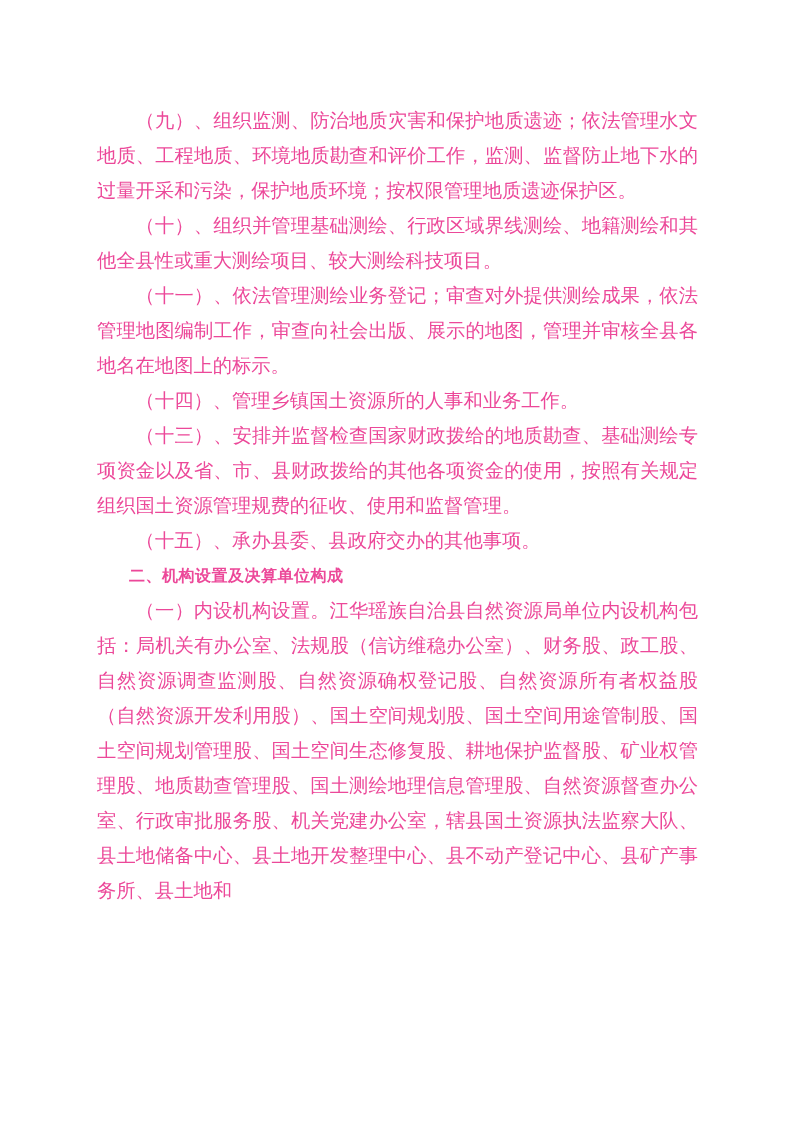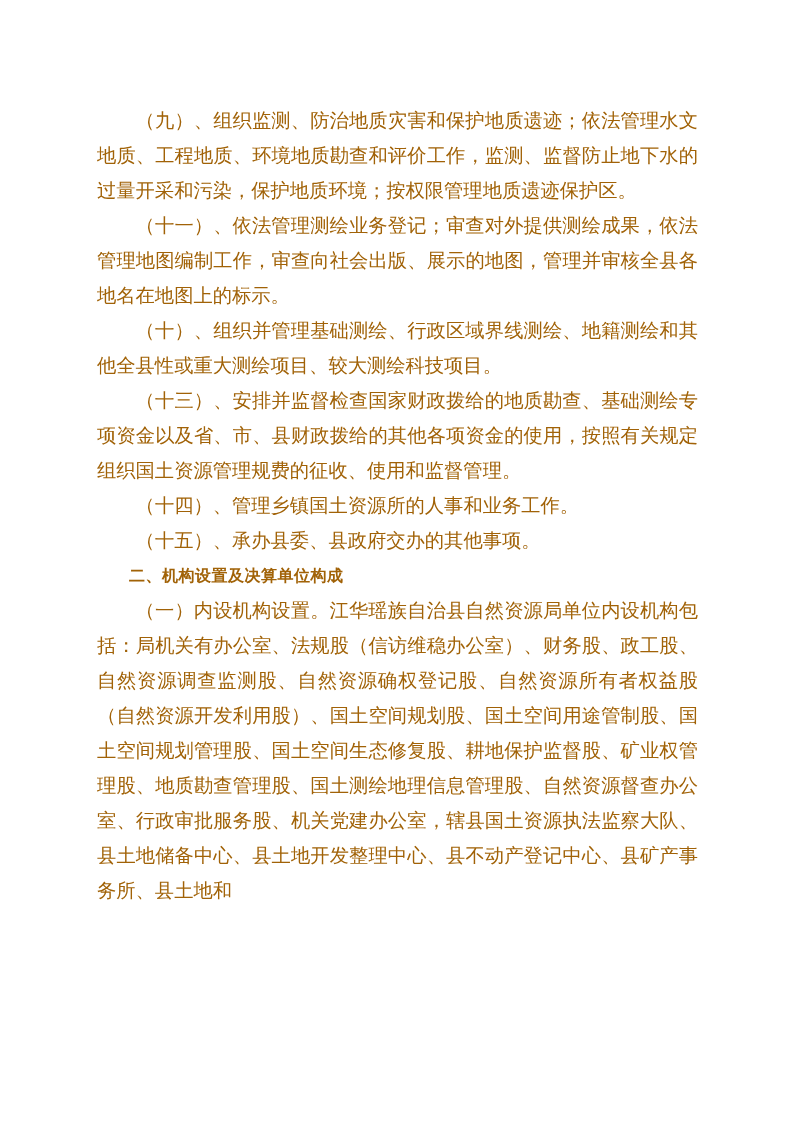--- a/index.html
+++ b/index.html
@@ -9,21 +9,21 @@
     }
     .page {
       position: relative;
       width: 793px;
       height: 1122px;
       margin: 0 auto;
       background: #ffffff;
       box-sizing: border-box;
       padding: 103px 95px 0 97px;
       font-family: "Liberation Serif", "DejaVu Serif", serif;
-      color: #a16207;
+      color: #ec4899;
       overflow: hidden;
     }
     .page p {
       margin: 0;
       font-size: 19.3px;
       line-height: 35px;
       text-indent: 2em;
       text-align: justify;
       text-justify: inter-character;
       word-break: break-all;
@@ -36,20 +36,20 @@
       font-weight: 700;
       font-family: "Liberation Sans", "DejaVu Sans", sans-serif;
       letter-spacing: 0.5px;
     }
   </style>
 </head>
 <body>
 
 <div class="page">
   <p>（九）、组织监测、防治地质灾害和保护地质遗迹；依法管理水文地质、工程地质、环境地质勘查和评价工作，监测、监督防止地下水的过量开采和污染，保护地质环境；按权限管理地质遗迹保护区。</p>
+  <p>（十）、组织并管理基础测绘、行政区域界线测绘、地籍测绘和其他全县性或重大测绘项目、较大测绘科技项目。</p>
   <p>（十一）、依法管理测绘业务登记；审查对外提供测绘成果，依法管理地图编制工作，审查向社会出版、展示的地图，管理并审核全县各地名在地图上的标示。</p>
-  <p>（十）、组织并管理基础测绘、行政区域界线测绘、地籍测绘和其他全县性或重大测绘项目、较大测绘科技项目。</p>
+  <p>（十四）、管理乡镇国土资源所的人事和业务工作。</p>
   <p>（十三）、安排并监督检查国家财政拨给的地质勘查、基础测绘专项资金以及省、市、县财政拨给的其他各项资金的使用，按照有关规定组织国土资源管理规费的征收、使用和监督管理。</p>
-  <p>（十四）、管理乡镇国土资源所的人事和业务工作。</p>
   <p>（十五）、承办县委、县政府交办的其他事项。</p>
   <h2 class="section-heading">二、机构设置及决算单位构成</h2>
   <p>（一）内设机构设置。江华瑶族自治县自然资源局单位内设机构包括：局机关有办公室、法规股（信访维稳办公室）、财务股、政工股、自然资源调查监测股、自然资源确权登记股、自然资源所有者权益股（自然资源开发利用股）、国土空间规划股、国土空间用途管制股、国土空间规划管理股、国土空间生态修复股、耕地保护监督股、矿业权管理股、地质勘查管理股、国土测绘地理信息管理股、自然资源督查办公室、行政审批服务股、机关党建办公室，辖县国土资源执法监察大队、县土地储备中心、县土地开发整理中心、县不动产登记中心、县矿产事务所、县土地和</p>
 </div>
 
 </body></html>

